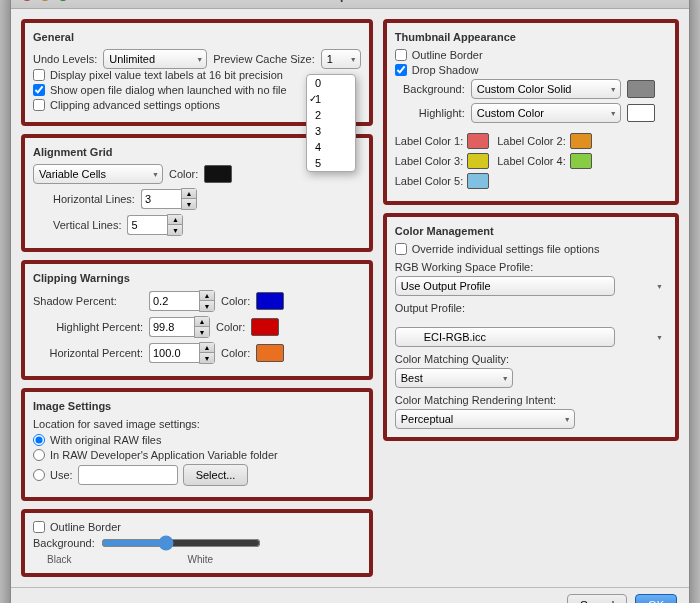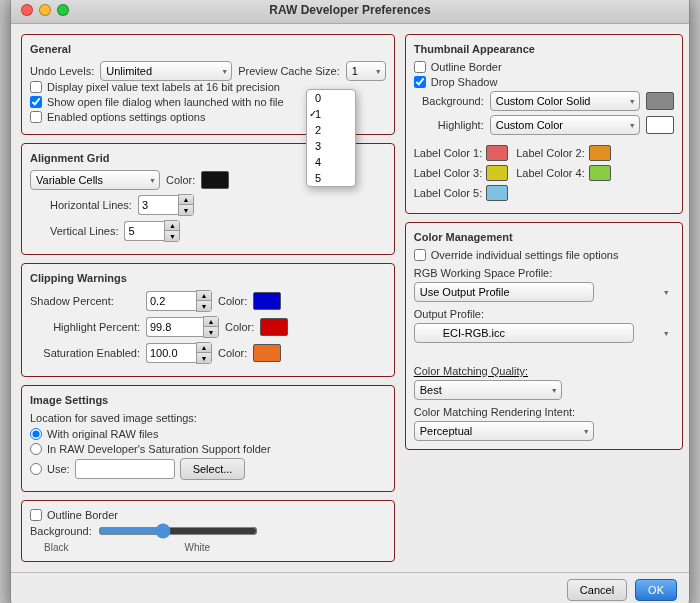--- a/index.html
+++ b/index.html
@@ -63,21 +63,21 @@
       flex-direction: column;
       gap: 8px;
     }
     .right-panel {
       flex: 1;
       display: flex;
       flex-direction: column;
       gap: 8px;
     }
     .section {
-      border: 1px solid #7f1d1d;
+      border: 4px solid #7f1d1d;
       border-radius: 4px;
       padding: 8px;
       background: #f0f0f0;
     }
     .section-title {
       font-size: 11px;
       font-weight: bold;
       color: #333;
       margin-bottom: 6px;
     }
@@ -163,21 +163,21 @@
       border-bottom: 1px solid #999;
     }
     .color-swatch {
       width: 28px;
       height: 18px;
       border: 1px solid #555;
       border-radius: 2px;
       cursor: pointer;
     }
     .small-select {
-      width: 132px;
+      width: 104px;
     }
     .medium-select {
       width: 150px;
     }
     .color-swatch-sm {
       width: 22px;
       height: 16px;
       border: 1px solid #555;
       border-radius: 2px;
     }
@@ -306,21 +306,21 @@
         <div class="checkbox-row">
           <input type="checkbox" style="">
           <span class="label">Display pixel value text labels at 16 bit precision</span>
         </div>
         <div class="checkbox-row">
           <input type="checkbox" checked="" style="">
           <span class="label">Show open file dialog when launched with no file</span>
         </div>
         <div class="checkbox-row">
           <input type="checkbox" style="">
-          <span class="label">Enabled options settings options</span>
+          <span class="label">Clipping advanced settings options</span>
         </div>
       </div>
 
       <div class="section">
         <div class="section-title">Alignment Grid</div>
         <div class="row">
           <div class="select-wrapper">
             <select class="select-box" style="width:130px">
               <option>Variable Cells</option>
             </select>
@@ -360,31 +360,31 @@
               <button class="stepper-btn">▲</button>
               <button class="stepper-btn">▼</button>
             </div>
           </div>
           <span class="label">Color:</span>
           <div class="color-swatch" style="background:#0000cc;"></div>
         </div>
         <div class="row">
           <span class="label" style="width:110px;text-align:right;">Highlight Percent:</span>
           <div class="stepper-input">
-            <input type="text" value="99.8" style="width: 57px;">
+            <input type="text" value="99.8" style="width: 45px;">
             <div class="stepper-buttons">
               <button class="stepper-btn">▲</button>
               <button class="stepper-btn">▼</button>
             </div>
           </div>
           <span class="label">Color:</span>
           <div class="color-swatch" style="background:#cc0000;"></div>
         </div>
         <div class="row">
-          <span class="label" style="width:110px;text-align:right;">Saturation Enabled:</span>
+          <span class="label" style="width:110px;text-align:right;">Horizontal Percent:</span>
           <div class="stepper-input">
             <input type="text" value="100.0" style="width: 50px;">
             <div class="stepper-buttons">
               <button class="stepper-btn">▲</button>
               <button class="stepper-btn">▼</button>
             </div>
           </div>
           <span class="label">Color:</span>
           <div class="color-swatch" style="background:#e87020;"></div>
         </div>
@@ -392,21 +392,21 @@
 
       <div class="section">
         <div class="section-title">Image Settings</div>
         <div class="label" style="margin-bottom:4px;">Location for saved image settings:</div>
         <div class="radio-row">
           <input type="radio" name="location" checked="" style="">
           <span class="label">With original RAW files</span>
         </div>
         <div class="radio-row">
           <input type="radio" name="location" style="">
-          <span class="label">In RAW Developer's Saturation Support folder</span>
+          <span class="label">In RAW Developer's Application Variable folder</span>
         </div>
         <div class="radio-row">
           <input type="radio" name="location" style="">
           <span class="label">Use:</span>
           <input type="text" style="width: 100px; height: 20px; border: 1px solid rgb(153, 153, 153); border-radius: 3px; padding: 0px 4px; font-size: 11px;">
           <button class="btn">Select...</button>
         </div>
       </div>
 
       <div class="section">
@@ -487,37 +487,37 @@
 
       <div class="section">
         <div class="section-title">Color Management</div>
         <div class="checkbox-row">
           <input type="checkbox" style="">
           <span class="label">Override individual settings file options</span>
         </div>
         <div style="margin-top:6px;">
           <div class="label" style="margin-bottom:3px;">RGB Working Space Profile:</div>
           <div class="select-wrapper" style="width:100%;">
-            <select class="select-box" style="width:180px;">
+            <select class="select-box" style="width:220px;">
               <option>Use Output Profile</option>
             </select>
           </div>
         </div>
         <div style="margin-top:6px;">
-          <div class="label" style="margin-bottom:3px;">Output Profile:</div>
+          <div class="label" style="margin-bottom:13px;">Output Profile:</div>
           <div class="select-wrapper" style="width:100%;">
             <select class="select-box" style="width:220px;padding-left:28px;">
               <option>ECI-RGB.icc</option>
             </select>
           </div>
         </div>
-        <div style="margin-top:22px;text-decoration:underline;">
+        <div style="margin-top:6px;">
           <div class="label" style="margin-bottom:3px;">Color Matching Quality:</div>
           <div class="select-wrapper">
-            <select class="select-box" style="width:148px;">
+            <select class="select-box" style="width:118px;">
               <option>Best</option>
             </select>
           </div>
         </div>
         <div style="margin-top:6px;">
           <div class="label" style="margin-bottom:3px;">Color Matching Rendering Intent:</div>
           <div class="select-wrapper">
             <select class="select-box" style="width:180px;">
               <option>Perceptual</option>
             </select>

